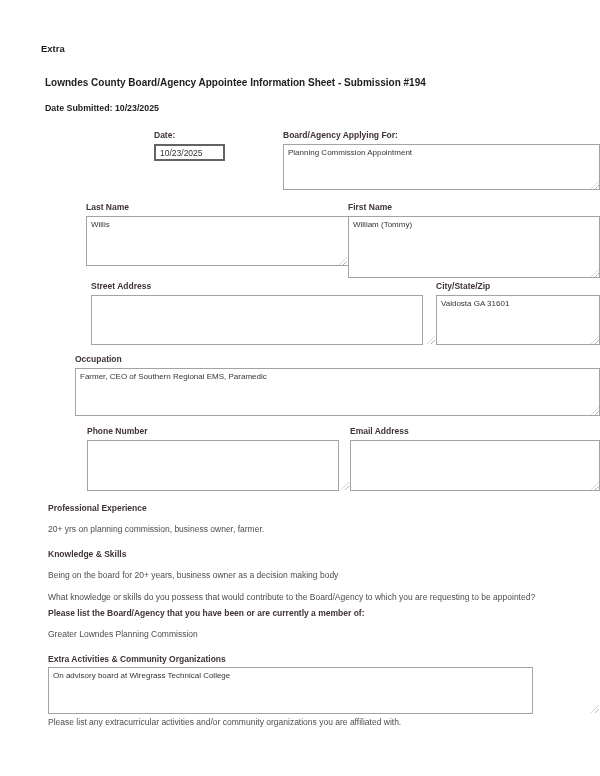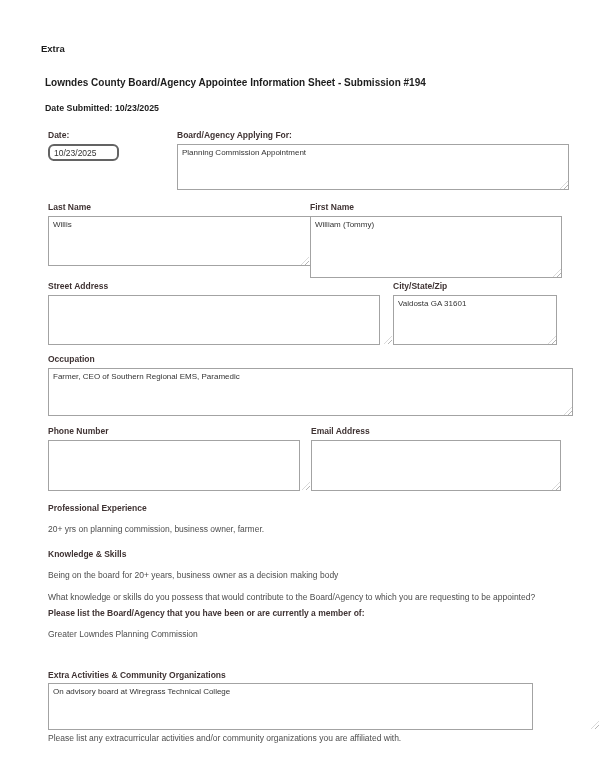--- a/index.html
+++ b/index.html
@@ -18,21 +18,21 @@
   .title {
     margin-top: 21px; margin-left: 4px;
     font-size: 10px; font-weight: bold; color: #1d1d1d; line-height: 12px;
   }
   .date-submitted {
     margin-top: 14px; margin-left: 4px;
     font-size: 8.8px; font-weight: bold; color: #1d1d1d; line-height: 10px;
   }
 
   .form { margin-left: 7px; }
-  .row { display: flex; }
+  .row { display: flex; justify-content: flex-end; }
   .row-1 { margin-top: 18px; }
   .row-2 { margin-top: 13px; }
   .row-3 { margin-top: 4px; }
   .row-4 { margin-top: 11px; }
   .row-occupation { margin-top: 10px; }
 
   .field label {
     display: block;
     font-size: 8.5px; font-weight: bold; color: #3f3333;
     line-height: 9px; margin-bottom: 4px;
@@ -40,41 +40,41 @@
   .col-date { width: 129px; }
   .col-last { width: 262px; }
   .col-street { width: 345px; }
   .col-phone { width: 263px; }
 
   input.date-input {
     width: 71px; height: 17px;
     border: 2px solid #636363; background: #fff;
     font-family: "Liberation Sans", sans-serif;
     font-size: 8.5px; color: #333; padding: 0 4px;
-    display: block; border-radius: 6px;
+    display: block; border-radius: 0;
   }
 
   .ta-wrap { position: relative; display: block; }
   textarea {
     display: block;
     border: 1px solid #a3a3a3; background: #fff;
     font-family: "Liberation Sans", sans-serif;
     font-size: 8px; color: #333;
     padding: 3px 4px; resize: none; overflow: hidden;
     border-radius: 0;
   }
   .resize-handle {
     position: absolute; right: 1px; bottom: 1px;
     width: 8px; height: 8px;
     background: repeating-linear-gradient(135deg, transparent 0 2px, #b5b5b5 2px 3px);
     clip-path: polygon(100% 0, 100% 100%, 0 100%);
     cursor: nwse-resize;
   }
 
-  .ta-board { width: 392px; height: 46px; }
+  .ta-board { width: 317px; height: 46px; }
   .ta-last { width: 306px; height: 50px; }
   .ta-first { width: 252px; height: 62px; }
   .ta-street { width: 332px; height: 50px; }
   .ta-city { width: 164px; height: 50px; }
   .ta-phone { width: 252px; height: 51px; }
   .ta-email { width: 250px; height: 51px; }
   .ta-occupation { width: 525px; height: 48px; }
   .ta-extra { width: 485px; height: 47px; }
 
   .section-heading {
@@ -85,21 +85,21 @@
     margin-left: 7px;
     font-size: 8.5px; color: #4d4d4d; line-height: 9px;
   }
   .h-prof { margin-top: 13px; }
   .t-prof { margin-top: 12px; }
   .h-knowledge { margin-top: 16px; }
   .t-answer { margin-top: 12px; }
   .t-question { margin-top: 9px; line-height: 16px; width: 495px; }
   .h-membership { margin-top: 4px; }
   .t-membership { margin-top: 12px; }
-  .h-extra { margin-top: 32px; margin-bottom: 3px; }
+  .h-extra { margin-top: 16px; margin-bottom: 3px; }
   .t-hint { margin-top: 3px; line-height: 10px; }
   .extra-wrap { margin-left: 7px; }
 </style>
 </head>
 <body>
 
 <div class="page">
 
   <span class="print-btn">Extra</span>
 

